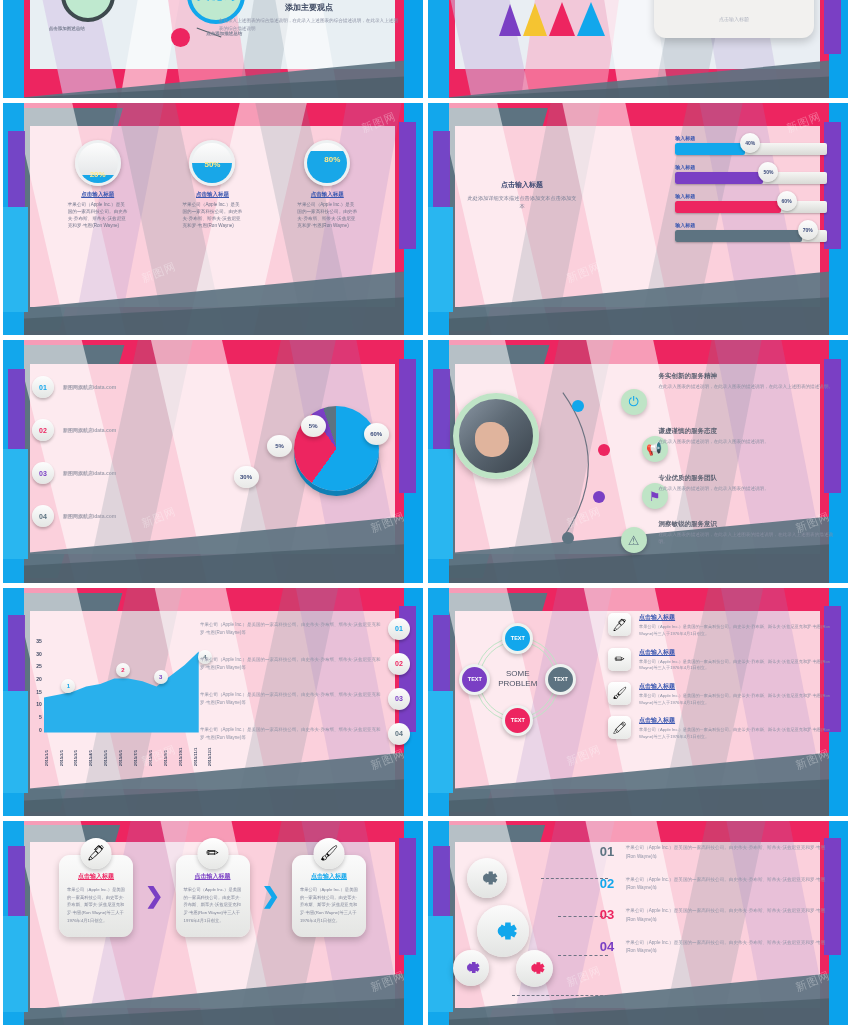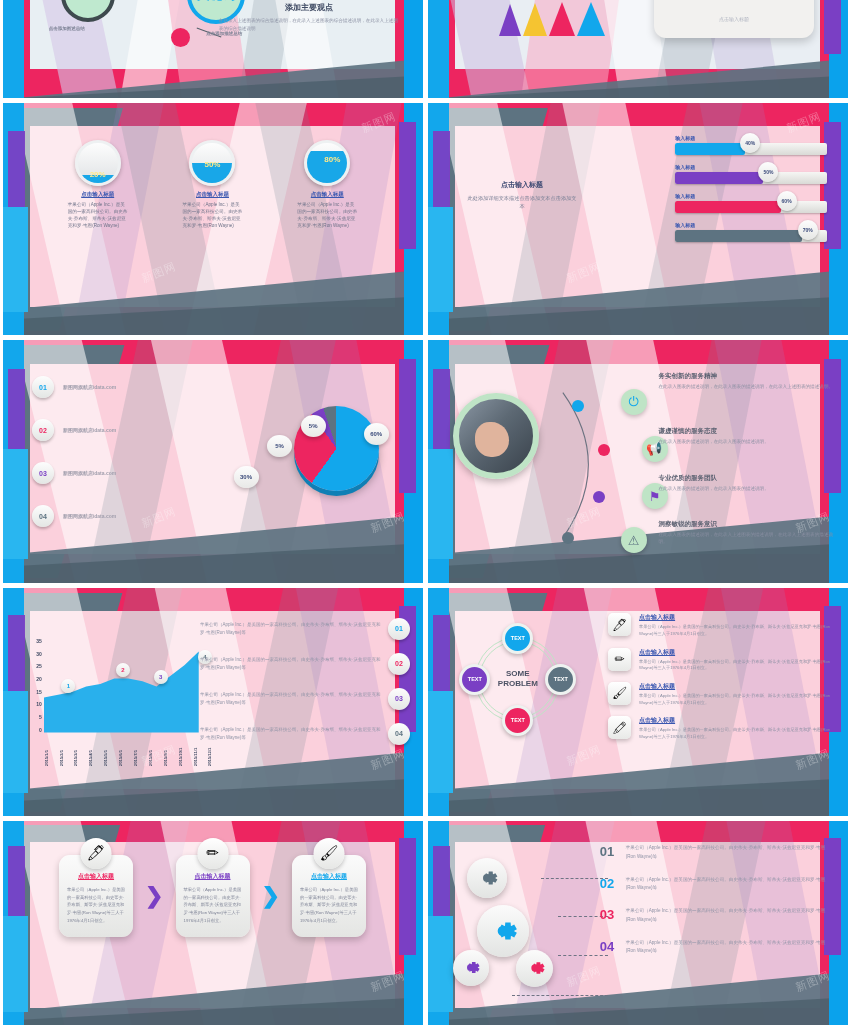--- a/index.html
+++ b/index.html
@@ -165,21 +165,21 @@
 
   
   .cycle{position:absolute; left:9%; top:17%; width:105px; height:105px;}
   .cyring{position:absolute; inset:10px; border-radius:50%;
      border:1px solid #bfe4c6;}
   .cybub{position:absolute; width:31px; height:31px; border-radius:50%;
      box-shadow:0 2px 4px rgba(0,0,0,.25); border:3px solid #eef2f0;
      display:flex; align-items:center; justify-content:center;
      color:#fff; font-size:5.5px; font-weight:bold;}
   .cylabel{position:absolute; left:50%; top:50%; transform:translate(-50%,-50%);
-     text-align:center; font-size:8px; font-weight:bold; color:#4c5264;
+     text-align:center; font-size:8px; font-weight:normal; color:#4c5264;
      line-height:1.25;}
   .penlist{position:absolute; right:3%; top:11%; width:54%;}
   .penrow{display:flex; margin-bottom:10px;}
   .penbox{width:23px; height:23px; border-radius:5px;
      background:linear-gradient(#ffffff,#e8e9e7);
      box-shadow:0 2px 4px rgba(0,0,0,.22);
      display:flex; align-items:center; justify-content:center;
      font-size:12px; flex:0 0 auto;}
   .pentxt{margin-left:8px; flex:1;}
   .pentxt h6{font-size:6px; color:#3a57b0; text-decoration:underline;}

